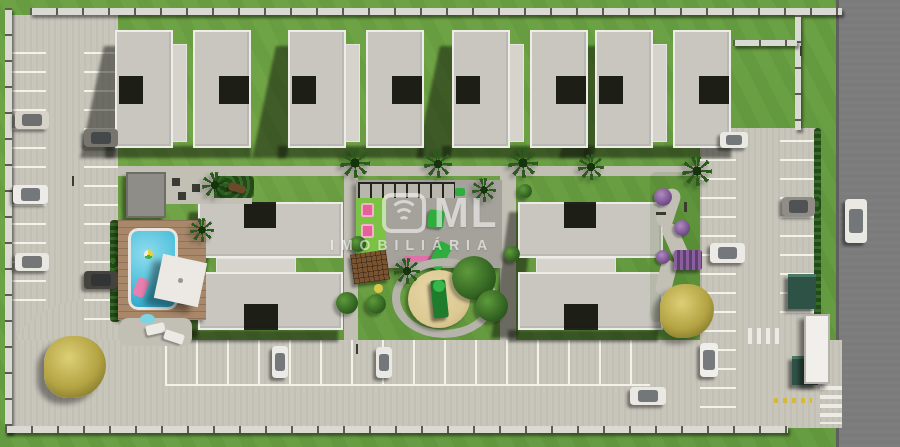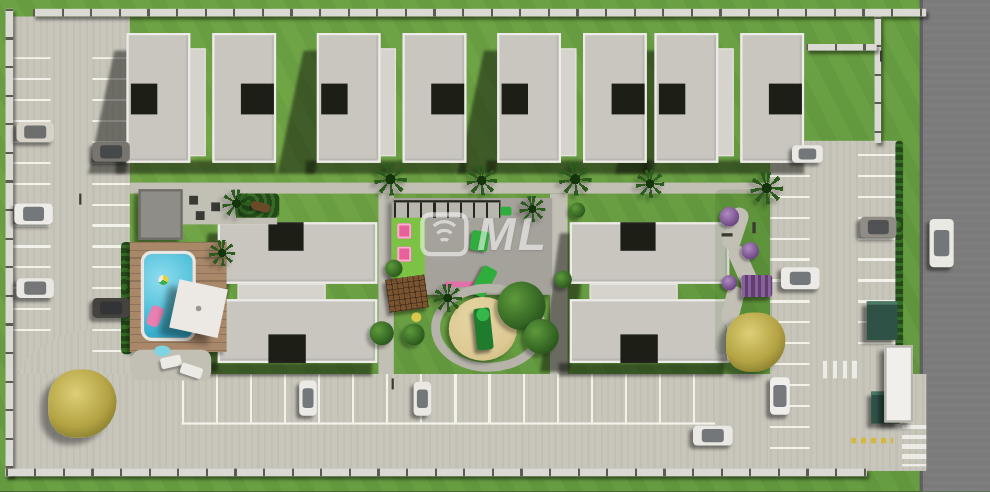--- a/index.html
+++ b/index.html
@@ -40,21 +40,21 @@
          box-shadow:-2px 2px 2px rgba(0,0,0,.3);}
   .car{border-radius:4px;box-shadow:-3px 3px 3px rgba(0,0,0,.42);}
   .car.h::before{content:"";position:absolute;left:22%;right:22%;top:18%;bottom:18%;
                  background:rgba(38,44,50,.6);border-radius:3px;}
   .car.v::before{content:"";position:absolute;left:18%;right:18%;top:22%;bottom:22%;
                  background:rgba(38,44,50,.6);border-radius:3px;}
   .lounger{background:#eceae5;border-radius:2px;box-shadow:-2px 2px 2px rgba(0,0,0,.3);}
   .lamp{width:2px;height:10px;background:#3a3a33;}
   .pergola{background-color:#b9b6ae;border-top:2px solid #23261f;
            background-image:repeating-linear-gradient(to right, #23261f 0 2px, transparent 2px 12px);}
-  .wm{color:#fff;opacity:.55;text-align:left;text-shadow:0 1px 2px rgba(0,0,0,.25);font-style:italic;}
+  .wm{color:#fff;opacity:.55;text-align:left;text-shadow:0 1px 2px rgba(0,0,0,.25);}
   .wm-row{display:flex;align-items:center;justify-content:center;gap:8px;}
   .wm-icon{width:44px;height:40px;border:4px solid #fff;border-radius:9px;position:relative;box-sizing:border-box;}
   .wm-arc{position:absolute;left:50%;transform:translateX(-50%);border:3px solid transparent;
           border-top-color:#fff;border-radius:50%;box-sizing:border-box;}
   .wm-ml{font-size:42px;font-weight:bold;letter-spacing:2px;line-height:1;}
   .wm-sub{margin-top:3px;font-size:14px;letter-spacing:7px;font-weight:bold;}
   .zebraV{background-image:repeating-linear-gradient(to right, #ecebe6 0 4px, transparent 4px 9px);}
   .zebraH{background-image:repeating-linear-gradient(to bottom, #ecebe6 0 4px, transparent 4px 9px);}
   .ydash{background-image:repeating-linear-gradient(to right, #d8b83a 0 4px, transparent 4px 9px);}
 </style>
@@ -232,15 +232,16 @@
 
   <div class="abs wm" style="left:330px;top:192px;width:220px;">
     <div class="wm-row">
       <div class="wm-icon">
         <div class="wm-arc" style="width:30px;height:30px;top:3px;"></div>
         <div class="wm-arc" style="width:21px;height:21px;top:11px;"></div>
         <div class="wm-arc" style="width:12px;height:12px;top:19px;"></div>
       </div>
       <div class="wm-ml">ML</div>
     </div>
+    <div class="wm-sub">IMOBILIÁRIA</div>
   </div>
 
 </div>
 
 </body></html>

